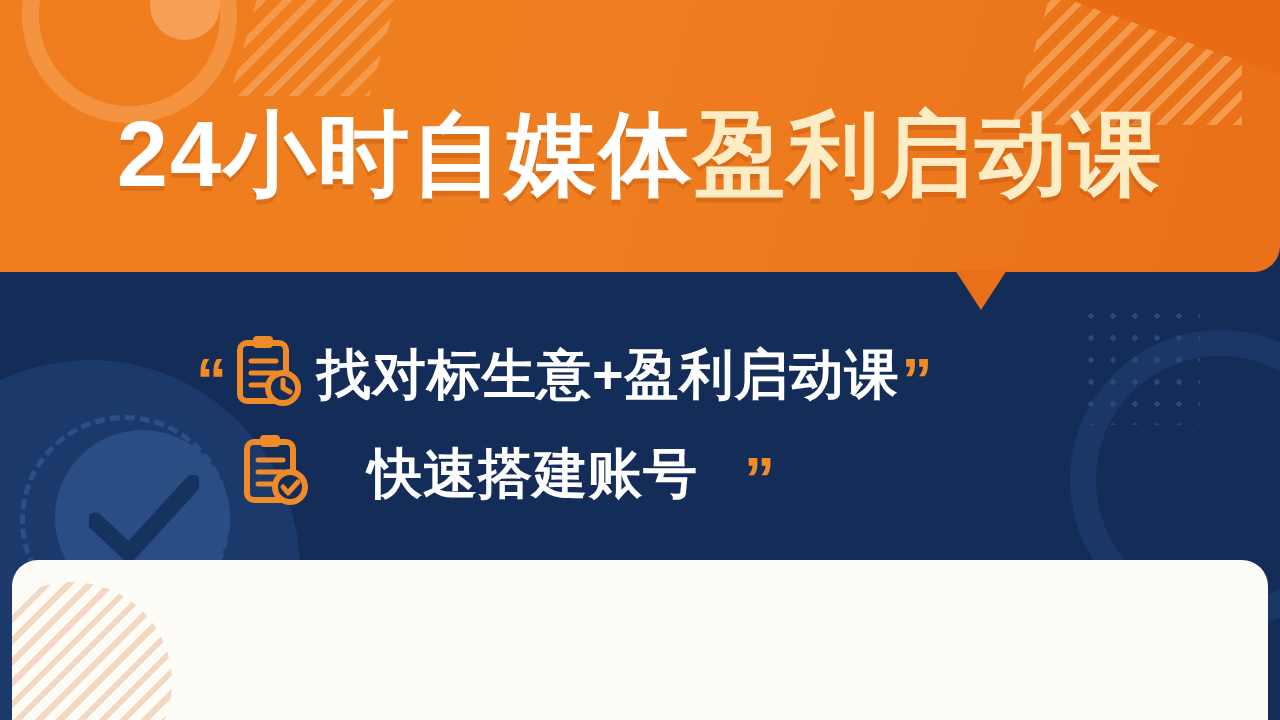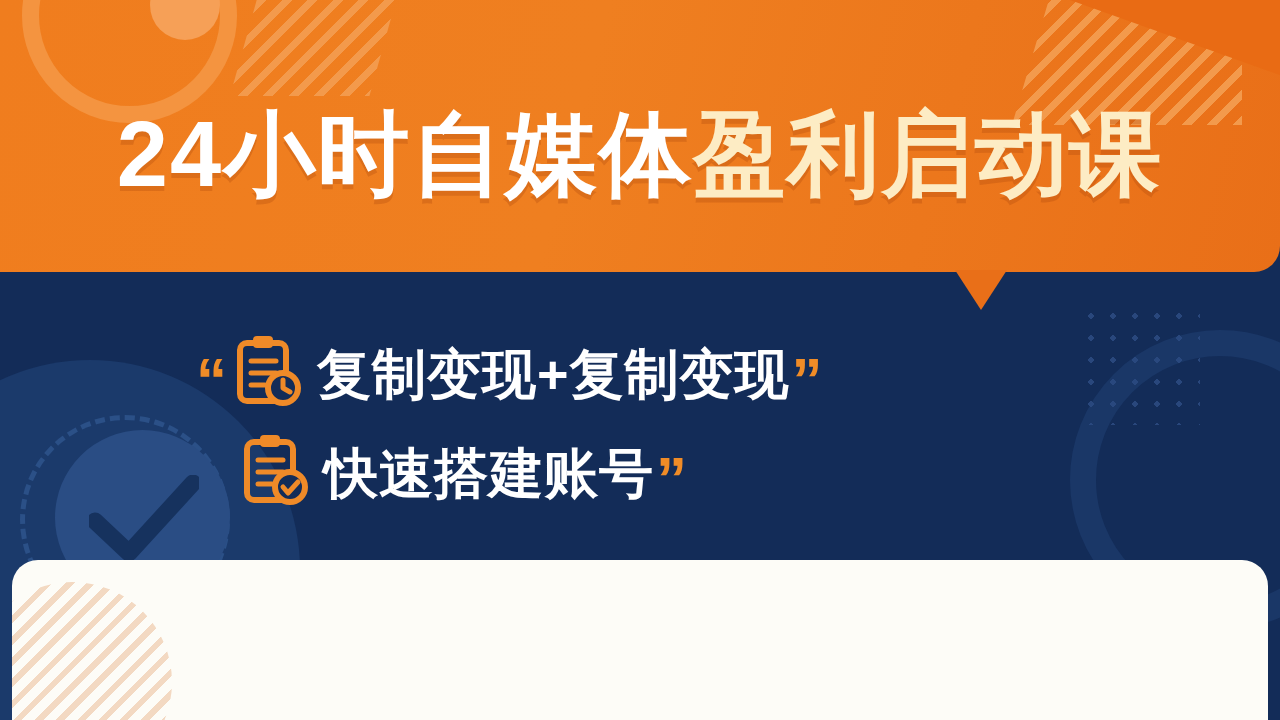--- a/index.html
+++ b/index.html
@@ -159,21 +159,21 @@
   .banner-title .accent { color: #fdecc4; }
 
   
   .sub-line {
     position: absolute;
     display: flex;
     align-items: center;
     white-space: nowrap;
   }
   .sub-line-1 { left: 196px; top: 335px; }
-  .sub-line-2 { left: 240px; top: 434px; }
+  .sub-line-2 { left: 240px; top: 434px; gap: 44px; }
 
   .quote-open {
     font-size: 62px;
     color: #f08c27;
     font-weight: bold;
     line-height: 1;
     margin-right: 6px;
     transform: translateY(6px);
   }
   .quote-close {
@@ -250,21 +250,21 @@
       <svg width="70" height="74" viewBox="0 0 70 74" aria-hidden="true">
         <rect x="7" y="8" width="46" height="58" rx="7" fill="none" stroke="#ef8a28" stroke-width="6"></rect>
         <rect x="20" y="1" width="20" height="12" rx="4" fill="#ef8a28"></rect>
         <line x1="18" y1="26" x2="43" y2="26" stroke="#ef8a28" stroke-width="5" stroke-linecap="round"></line>
         <line x1="18" y1="38" x2="43" y2="38" stroke="#ef8a28" stroke-width="5" stroke-linecap="round"></line>
         <line x1="18" y1="50" x2="32" y2="50" stroke="#ef8a28" stroke-width="5" stroke-linecap="round"></line>
         <circle cx="50" cy="53" r="15" fill="#132c58" stroke="#ef8a28" stroke-width="6"></circle>
         <polyline points="50,45 50,53 57,57" fill="none" stroke="#ef8a28" stroke-width="5" stroke-linecap="round" stroke-linejoin="round"></polyline>
       </svg>
     </span>
-    <span class="sub-text">复制变现+复制变现</span>
+    <span class="sub-text">找对标生意+盈利启动课</span>
     <span class="quote-close">”</span>
   </div>
 
   <div class="sub-line sub-line-2">
     <span class="sub-icon">
       <svg width="70" height="74" viewBox="0 0 70 74" aria-hidden="true">
         <rect x="7" y="8" width="46" height="58" rx="7" fill="none" stroke="#ef8a28" stroke-width="6"></rect>
         <rect x="20" y="1" width="20" height="12" rx="4" fill="#ef8a28"></rect>
         <line x1="18" y1="26" x2="43" y2="26" stroke="#ef8a28" stroke-width="5" stroke-linecap="round"></line>
         <line x1="18" y1="38" x2="43" y2="38" stroke="#ef8a28" stroke-width="5" stroke-linecap="round"></line>

